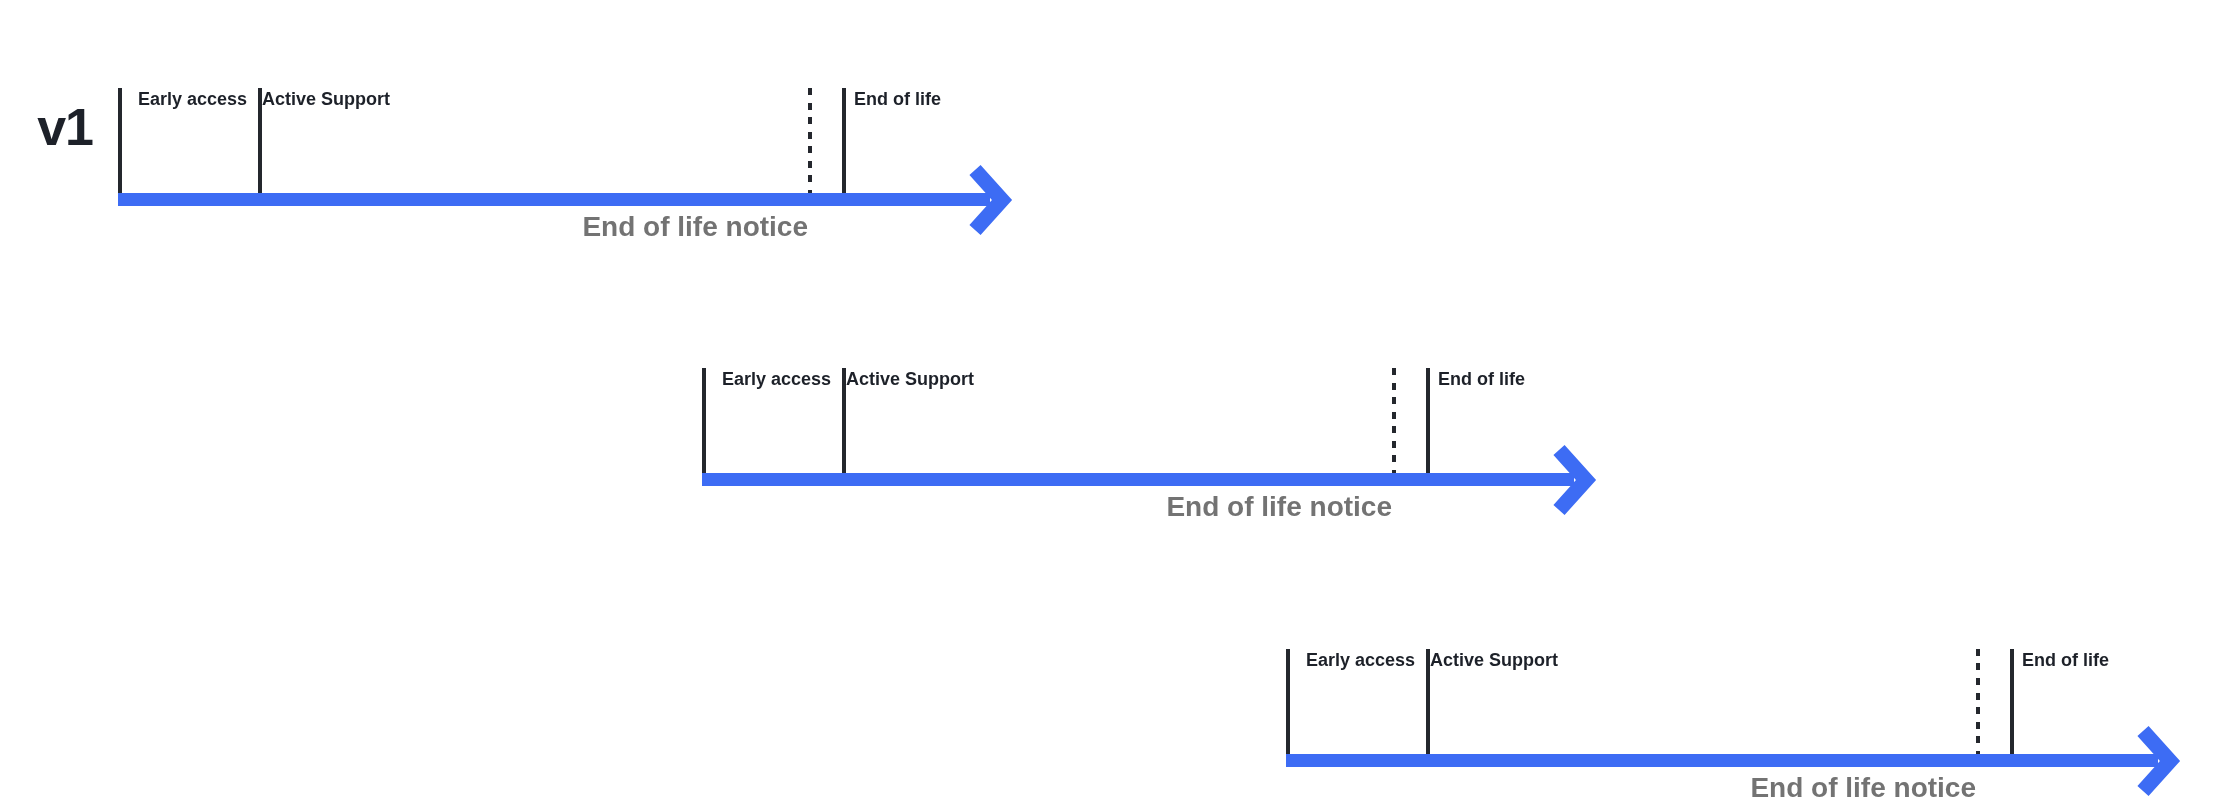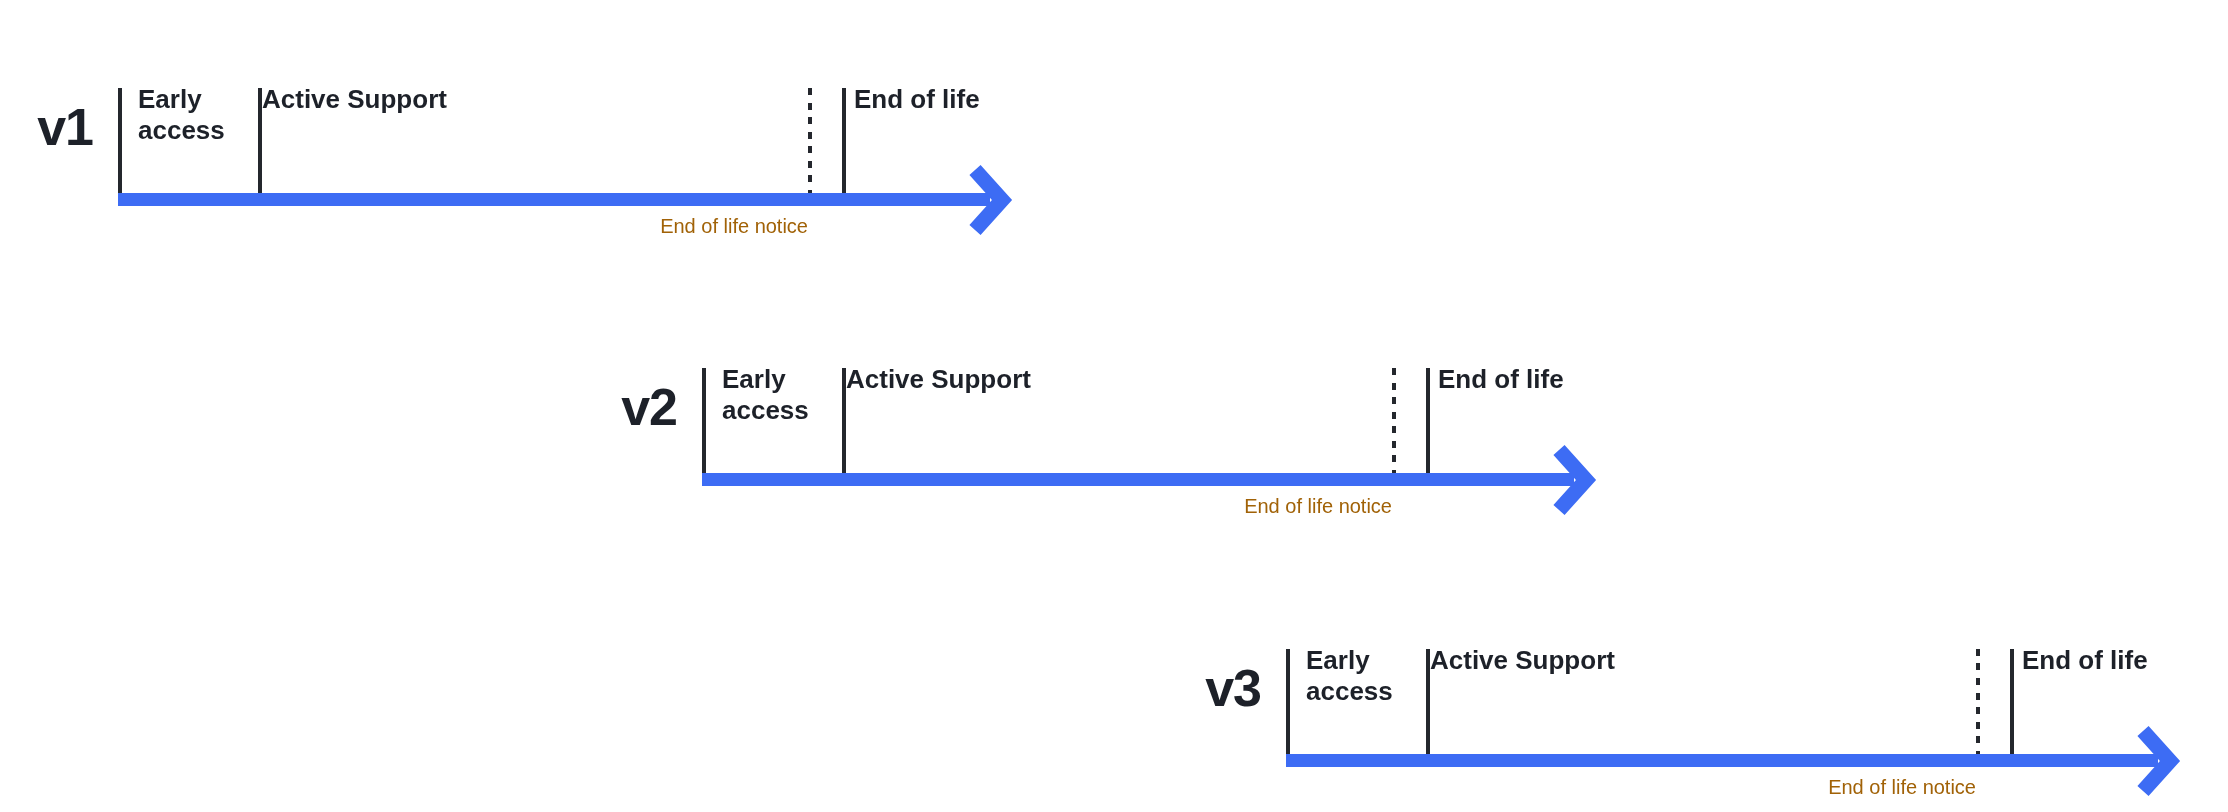--- a/index.html
+++ b/index.html
@@ -56,21 +56,21 @@
     height: 105px;
     background: repeating-linear-gradient(
       to bottom,
       #24272d 0px, #24272d 7px,
       transparent 7px, transparent 14.5px
     );
   }
   .phase-label {
     position: absolute;
     top: -4px;
-    font-size: 26px;
+    font-size: 18px;
     line-height: 31px;
     font-weight: 700;
     color: #1d2129;
     white-space: pre-line;
   }
   .label-early   { left: 20px; width: 126px; }
   .label-active  { left: 144px; width: 400px; white-space: nowrap; }
   .label-eol     { left: 736px; width: 200px; white-space: nowrap; }
 
   .arrow-svg {
@@ -80,24 +80,24 @@
     width: 905px;
     height: 85px;
     overflow: visible;
   }
   .notice-label {
     position: absolute;
     left: 0;
     top: 123px;
     width: 690px;
     text-align: right;
-    font-size: 20px;
+    font-size: 28px;
     line-height: 31px;
-    font-weight: 400;
-    color: #a16207;
+    font-weight: 700;
+    color: #737373;
     white-space: nowrap;
   }
 </style>
 </head>
 <body>
 
 <div class="canvas">
 
   <div class="timeline-row row-v1">
     <div class="version-label">v1</div>
@@ -109,37 +109,35 @@
     <div class="phase-label label-active">Active Support</div>
     <div class="phase-label label-eol">End of life</div>
     <svg class="arrow-svg" viewBox="0 0 905 85">
       <rect x="0" y="35" width="872" height="13" fill="#3d6cf4"></rect>
       <polyline points="857,12 884,42 857,72" fill="none" stroke="#3d6cf4" stroke-width="15" stroke-linejoin="miter"></polyline>
     </svg>
     <div class="notice-label">End of life notice</div>
   </div>
 
   <div class="timeline-row row-v2">
-    <div class="version-label">v2</div>
     <div class="tick tick-1"></div>
     <div class="tick tick-2"></div>
     <div class="tick-dashed"></div>
     <div class="tick tick-end"></div>
     <div class="phase-label label-early">Early access</div>
     <div class="phase-label label-active">Active Support</div>
     <div class="phase-label label-eol">End of life</div>
     <svg class="arrow-svg" viewBox="0 0 905 85">
       <rect x="0" y="35" width="872" height="13" fill="#3d6cf4"></rect>
       <polyline points="857,12 884,42 857,72" fill="none" stroke="#3d6cf4" stroke-width="15" stroke-linejoin="miter"></polyline>
     </svg>
     <div class="notice-label">End of life notice</div>
   </div>
 
   <div class="timeline-row row-v3">
-    <div class="version-label">v3</div>
     <div class="tick tick-1"></div>
     <div class="tick tick-2"></div>
     <div class="tick-dashed"></div>
     <div class="tick tick-end"></div>
     <div class="phase-label label-early">Early access</div>
     <div class="phase-label label-active">Active Support</div>
     <div class="phase-label label-eol">End of life</div>
     <svg class="arrow-svg" viewBox="0 0 905 85">
       <rect x="0" y="35" width="872" height="13" fill="#3d6cf4"></rect>
       <polyline points="857,12 884,42 857,72" fill="none" stroke="#3d6cf4" stroke-width="15" stroke-linejoin="miter"></polyline>

